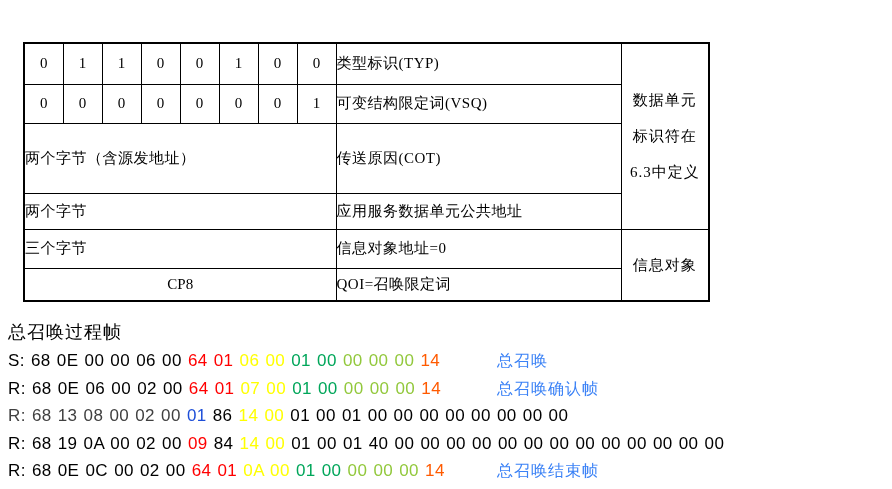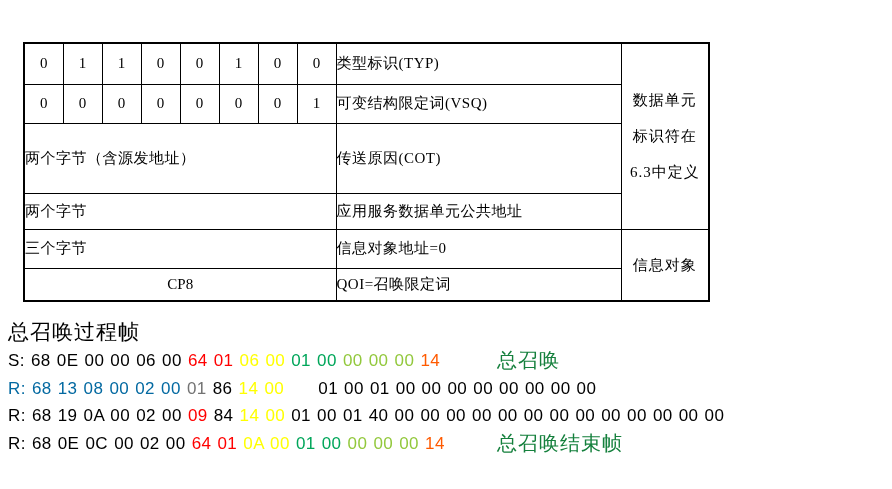--- a/index.html
+++ b/index.html
@@ -22,32 +22,32 @@
   table.asdu { border:2px solid #000; }
   td.bit { text-align:center; font-family:"Liberation Serif", serif; }
   td.lbl { padding-left:9px; letter-spacing:0.5px; }
   td.top { vertical-align:top; padding-top:5px; }
   td.leftcell { padding-left:9px; letter-spacing:0.5px; }
   td.cp8 { text-align:center; font-family:"Liberation Serif", serif;margin-left:9px; }
   td.rightcol { text-align:center; letter-spacing:1px; }
   .rline { display:block; line-height:36px; }
   .frames { position:absolute; left:8px; top:320px; width:880px; }
   .frames-heading {
-    font-size:21px; letter-spacing:1px; height:24px; line-height:24px;
+    font-size:18px; letter-spacing:1px; height:24px; line-height:24px;
     margin-bottom:3px;
   }
   .hex-line {
     position:relative; height:27.5px; line-height:27.5px;
     font-family:"Liberation Sans", sans-serif; font-size:17px;
     white-space:pre; letter-spacing:0.4px; word-spacing:1px;
   }
   .hex-note {
     position:absolute; left:489px; top:0;
-    font-family:"Liberation Serif", serif; font-size:20px;
-    letter-spacing:1px; color:#15803d;
+    font-family:"Liberation Serif", serif; font-size:16px;
+    letter-spacing:1px; color:#3b82f6;
   }
 </style>
 </head>
 <body>
 
 <div class="page">
 
 
   <table class="asdu">
     <colgroup>
@@ -109,19 +109,20 @@
       <td class="cp8" colspan="8">CP8</td>
       <td class="lbl">QOI=召唤限定词</td>
     </tr>
   </tbody>
     </table>
 
   <div class="frames">
     <div class="frames-heading">总召唤过程帧</div>
     <div id="frame-lines">
         <div class="hex-line"><span style="color: rgb(0, 0, 0);">S: 68 0E 00 00 06 00 </span><span style="color: rgb(255, 0, 0);">64 01 </span><span style="color: rgb(255, 255, 0);">06 00 </span><span style="color: rgb(0, 166, 90);">01 00 </span><span style="color: rgb(146, 200, 60);">00 00 00 </span><span style="color: rgb(255, 90, 0);">14</span><span class="hex-note">总召唤</span></div>
-        <div class="hex-line"><span style="color: #0369a1;">R: 68 13 08 00 02 00 </span><span style="color: #737373;">01 </span><span style="color: rgb(0, 0, 0);">86 </span><span style="color: rgb(255, 255, 0);">14 00 </span><span style="color: rgb(0, 0, 0); margin-left: 28px;">01 00 01 00 00 00 00 00 00 00 00</span></div>
+        <div class="hex-line"><span style="color: rgb(0, 0, 0);">R: 68 0E 06 00 02 00 </span><span style="color: rgb(255, 0, 0);">64 01 </span><span style="color: rgb(255, 255, 0);">07 00 </span><span style="color: rgb(0, 166, 90);">01 00 </span><span style="color: rgb(146, 200, 60);">00 00 00 </span><span style="color: rgb(255, 90, 0);">14</span><span class="hex-note">总召唤确认帧</span></div>
+        <div class="hex-line"><span style="color: #404040;">R: 68 13 08 00 02 00 </span><span style="color: #1d4ed8;">01 </span><span style="color: rgb(0, 0, 0);">86 </span><span style="color: rgb(255, 255, 0);">14 00 </span><span style="color: rgb(0, 0, 0);">01 00 01 00 00 00 00 00 00 00 00</span></div>
         <div class="hex-line"><span style="color: rgb(0, 0, 0);">R: 68 19 0A 00 02 00 </span><span style="color: rgb(255, 0, 0);">09 </span><span style="color: rgb(0, 0, 0);">84 </span><span style="color: rgb(255, 255, 0);">14 00 </span><span style="color: rgb(0, 0, 0);">01 00 01 40 00 00 00 00 00 00 00 00 00 00 00 00 00</span></div>
         <div class="hex-line"><span style="color: rgb(0, 0, 0);">R: 68 0E 0C 00 02 00 </span><span style="color: rgb(255, 0, 0);">64 01 </span><span style="color: rgb(255, 255, 0);">0A 00 </span><span style="color: rgb(0, 166, 90);">01 00 </span><span style="color: rgb(146, 200, 60);">00 00 00 </span><span style="color: rgb(255, 90, 0);">14</span><span class="hex-note">总召唤结束帧</span></div>
       </div>
   </div>
 
 </div>
 
 </body></html>

